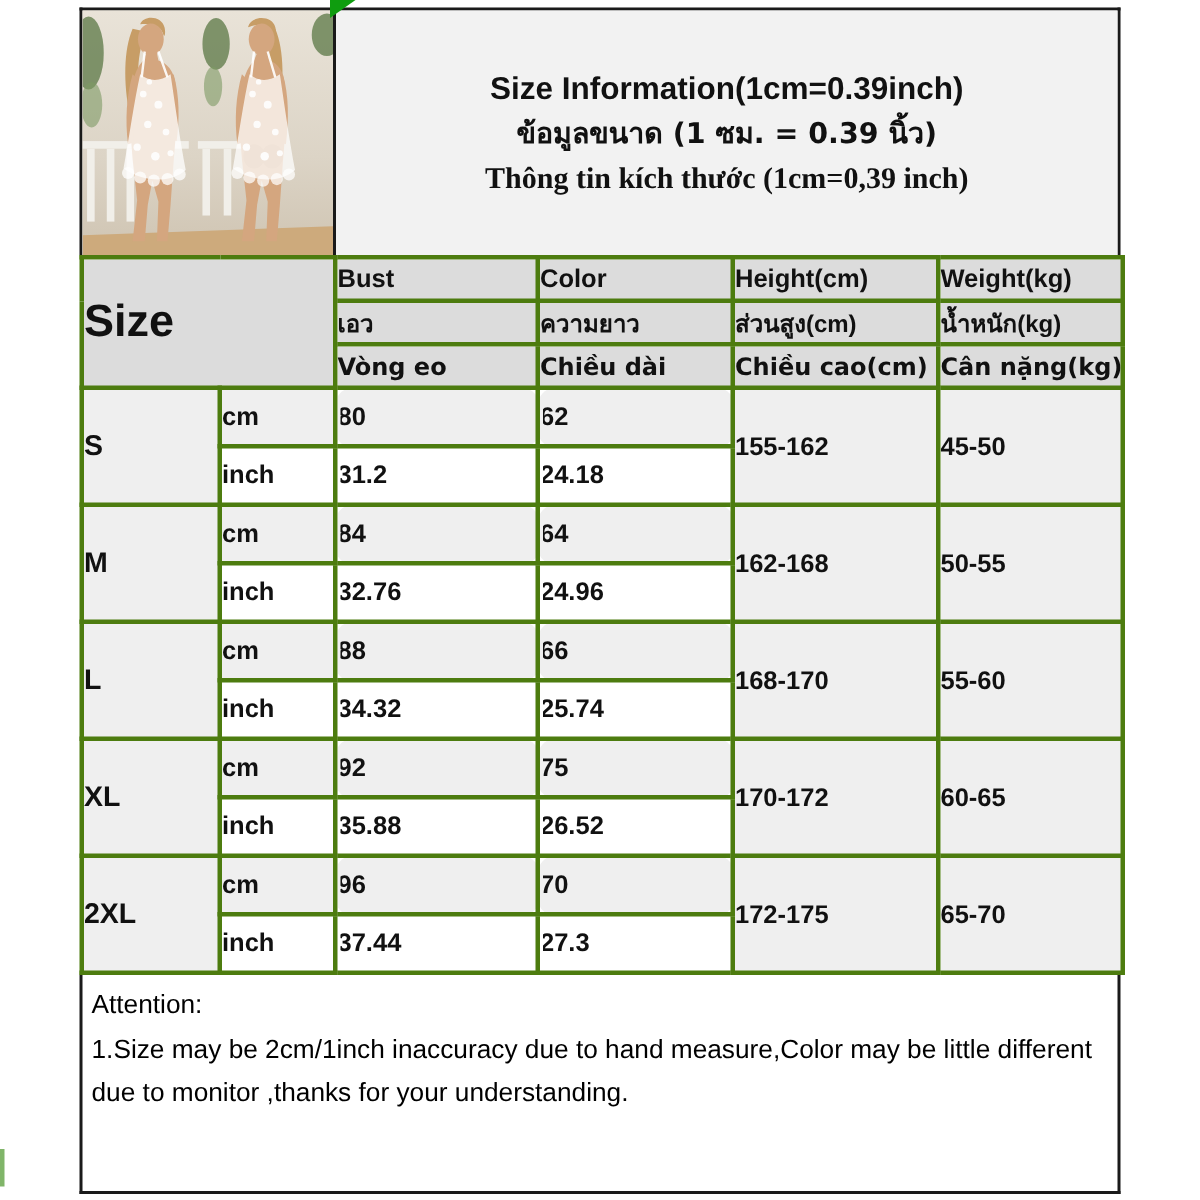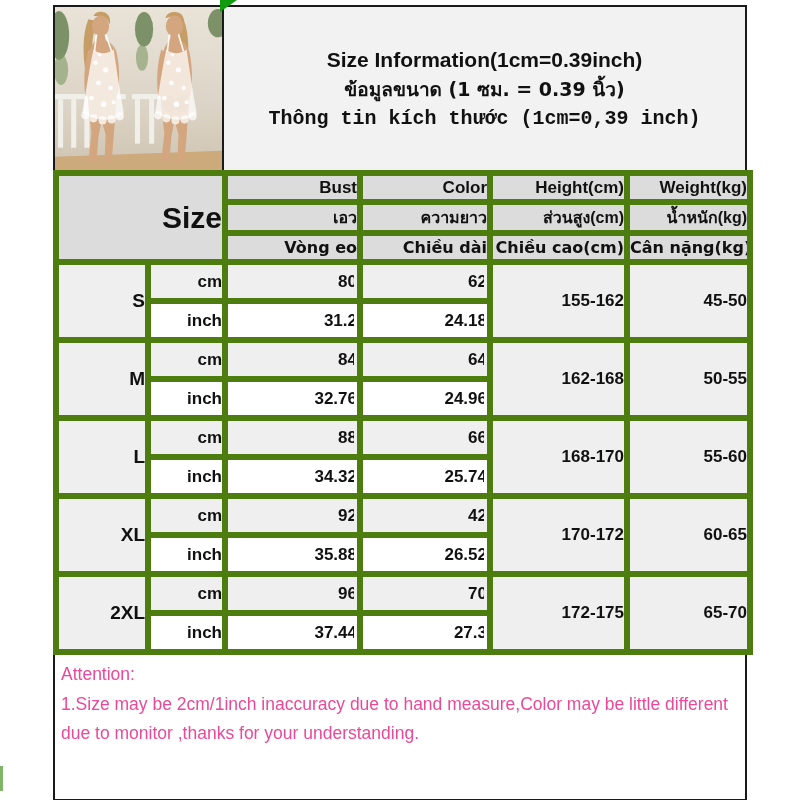--- a/index.html
+++ b/index.html
@@ -18,57 +18,57 @@
     width:169px; box-sizing:border-box; border-right:2px solid #1a1a1a;
     position:relative; overflow:hidden; background:#ddd5c7; flex:none;
   }
   .photo svg { display:block; width:100%; height:100%; }
   .title-box {
     flex:1; display:flex; flex-direction:column; justify-content:center;
     align-items:center; text-align:center; background:#f2f2f2; padding-top:2px;
   }
   .title-en { font-size:21px; font-weight:bold; line-height:30px; }
   .title-th { font-size:19px; font-weight:bold; line-height:29px; font-family:"DejaVu Sans", sans-serif; }
-  .title-vi { font-size:20px; font-weight:bold; line-height:30px; font-family:Liberation Mono, monospace; }
+  .title-vi { font-size:20px; font-weight:bold; line-height:30px; font-family:Liberation Serif, serif; }
 
   .corner-flag {
     position:absolute; left:220px; top:0; width:0; height:0;
     border-top:12px solid #0f9d0f; border-right:17px solid transparent;
   }
   .edge-stripe {
     position:absolute; left:0; top:766px; width:3px; height:25px;
     background:rgba(106,168,79,0.85);
   }
 
   
   table.size-chart {
     width:694px; table-layout:fixed; border-collapse:collapse;
   }
   table.size-chart td, table.size-chart th {
-    border:6px solid #4d7c0f; text-align:right; vertical-align:middle;
+    border:3px solid #4d7c0f; text-align:left; vertical-align:middle;
     padding:0; overflow:hidden; white-space:nowrap;margin-left:36px;
   }
   tr.hr  { height:29px; }
   tr.dr  { height:39px; }
   .hdr   { background:#dcdcdc; font-weight:bold; font-size:17px; }
   .hdr-th{ font-family:Liberation Sans, sans-serif; font-size:16px; }
   .hdr-vi{ font-family:"DejaVu Sans", sans-serif; font-size:16px; }
   .size-head { background:#dcdcdc; font-weight:bold; font-size:30px; }
   .szletter  { background:#e6e6e6; font-weight:bold; font-size:19px; }
   tr.cm td   { background:#efefef; }
   tr.inch td { background:#ffffff; }
   .unit  { font-weight:bold; font-size:17px; }
   .num   { font-weight:bold; font-size:17px;border-radius:10px; }
   .merged{ background:#efefef; font-weight:bold; font-size:17px; }
 
   
   .attention {
     box-sizing:border-box; height:146px; border:2px solid #1a1a1a; border-top:none;
     background:#ffffff; padding:5px 8px 0 6px; font-size:17.5px; line-height:29.5px;
-    color:#ec4899;
+    color:#000000;
   }
   .attention p { margin:0; }
 </style>
 </head>
 <body>
 
 <div class="page">
 
   <div class="sheet">
 
@@ -238,21 +238,21 @@
         <tr class="dr inch">
           <td class="unit">inch</td>
           <td class="num">34.32</td>
           <td class="num">25.74</td>
         </tr>
 
         <tr class="dr cm">
           <td class="szletter" rowspan="2">XL</td>
           <td class="unit">cm</td>
           <td class="num">92</td>
-          <td class="num">42</td>
+          <td class="num">75</td>
           <td class="merged" rowspan="2">170-172</td>
           <td class="merged" rowspan="2">60-65</td>
         </tr>
         <tr class="dr inch">
           <td class="unit">inch</td>
           <td class="num">35.88</td>
           <td class="num">26.52</td>
         </tr>
 
         <tr class="dr cm">

